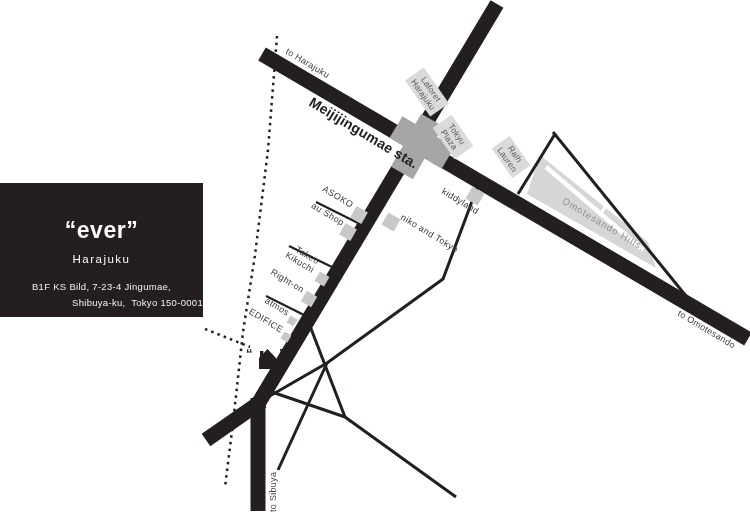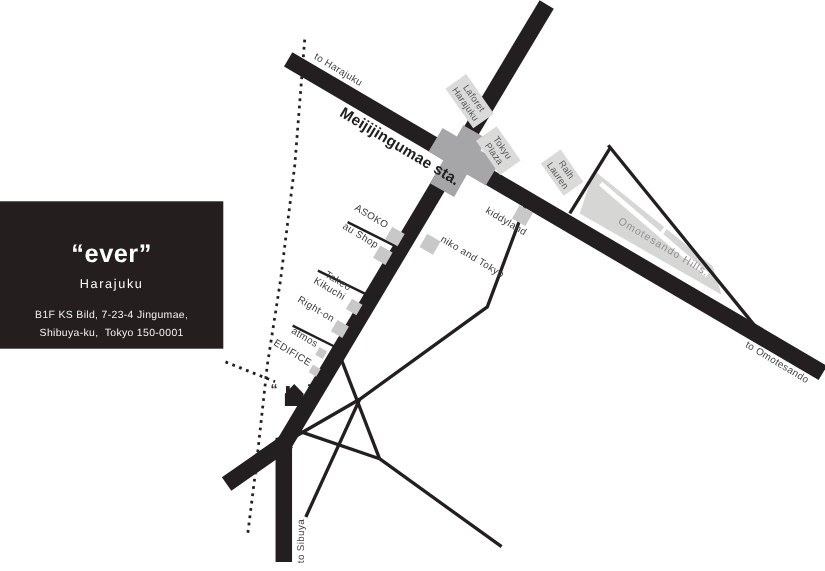--- a/index.html
+++ b/index.html
@@ -5,21 +5,21 @@
   html,body{margin:0;padding:0;background:#fff;}
   .stage{position:relative;width:750px;height:519px;background:#ffffff;overflow:hidden;
          font-family:"Liberation Sans", sans-serif;}
   .stage svg{position:absolute;left:0;top:0;}
   
   .info-card{position:absolute;left:0;top:183px;width:203px;height:134px;background:#241e1f;
              color:#ffffff;text-align:center;}
   .info-title{margin-top:34px;font-size:23px;font-weight:bold;letter-spacing:.5px;}
   .info-sub{margin-top:9px;font-size:11.5px;letter-spacing:1.5px;}
   .info-addr1{margin-top:16px;font-size:9.5px;letter-spacing:.3px;white-space:pre;color:#f2f2f2;}
-  .info-addr2{margin-top:5px;font-size:9.5px;letter-spacing:.3px;white-space:pre;color:#f2f2f2;}
+  .info-addr2{margin-top:5px;font-size:9.5px;letter-spacing:.3px;white-space:pre;color:#f2f2f2;text-align:right;}
   
   text{font-family:"Liberation Sans", sans-serif;}
   .t-shop{font-size:9px;fill:#3b3b3b;letter-spacing:.4px;}
   .t-dir{font-size:9px;fill:#434345;letter-spacing:.3px;}
   .t-sta{font-size:14px;font-weight:bold;fill:#222022;letter-spacing:.2px;}
   .t-box{font-size:8.5px;fill:#58585a;letter-spacing:.2px;}
   .t-hills{font-size:9.5px;fill:#8f8f91;letter-spacing:1px;}
   .road{stroke:#231f20;fill:none;}
   .thin{stroke:#231f20;stroke-width:3;fill:none;}
   .tick{stroke:#231f20;stroke-width:2.2;fill:none;}

